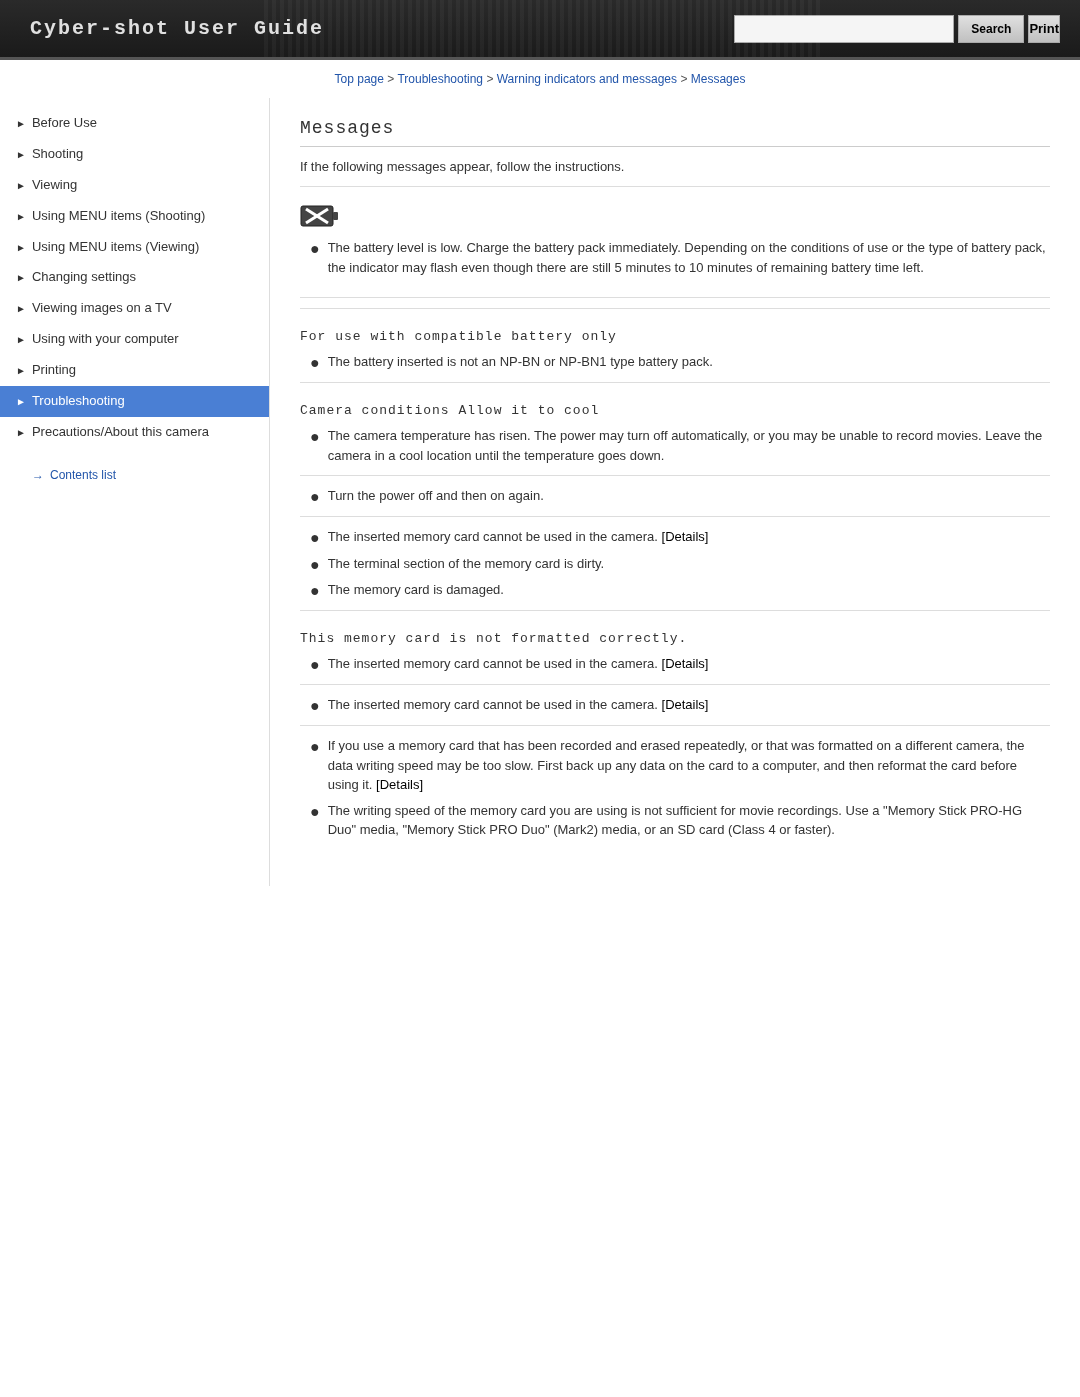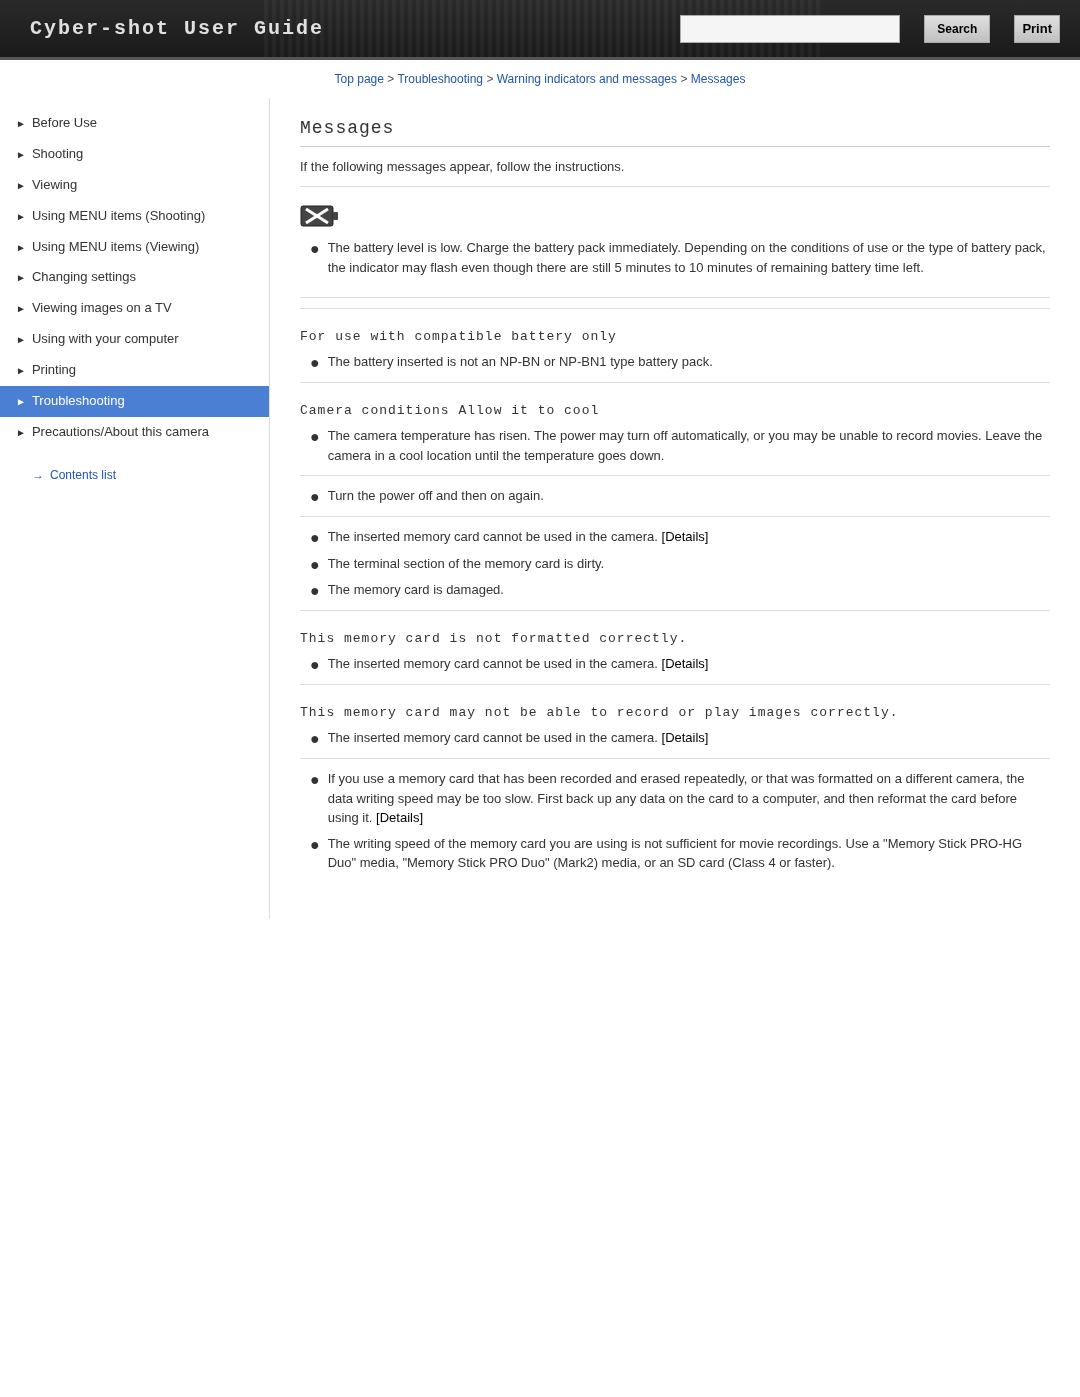--- a/index.html
+++ b/index.html
@@ -20,21 +20,21 @@
       color: #e0e0e0;
       font-size: 20px;
       font-family: 'Courier New', monospace;
       letter-spacing: 2px;
       padding-left: 30px;
       font-weight: bold;
     }
     .header-right {
       display: flex;
       align-items: flex-end;
-      gap: 24px;
+      gap: 4px;
       padding-right: 20px;
     }
     .search-input {
       width: 220px;
       height: 28px;
       border: 1px solid #aaa;
       padding: 3px 6px;
       font-size: 13px;
       background: #f5f5f5;
     }
@@ -42,21 +42,21 @@
       height: 28px;
       padding: 0 12px;
       background: linear-gradient(to bottom, #e0e0e0, #c0c0c0);
       border: 1px solid #aaa;
       cursor: pointer;
       font-size: 12px;
       font-weight: bold;
     }
     .print-button {
       height: 28px;
-      padding: 0 7px;
+      padding: 0 0;
       background: linear-gradient(to bottom, #e0e0e0, #c0c0c0);
       border: 1px solid #aaa;
       cursor: pointer;
       font-size: 13px;
       font-weight: bold;
     }
     
     .header-stripes {
       position: absolute;
       top: 0; right: 260px; left: 260px; bottom: 0;
@@ -318,21 +318,20 @@
 
     <div class="section-group">
       <div class="section-title no-border" style="border-top:none; margin-top:0; font-family: Liberation Mono, monospace; letter-spacing:1px; font-size:13px; margin-bottom:8px;">This memory card is not formatted correctly.</div>
       <div class="bullet-item">
         <span class="bullet">●</span>
         <span class="text">The inserted memory card cannot be used in the camera. <a href="#" class="link">[Details]</a></span>
       </div>
     </div>
 
     <div class="section-group">
-      <div class="section-title no-border" style="border-top:none; margin-top:0; font-family: 'Courier New', monospace; letter-spacing:1px; font-size:13px; margin-bottom:8px;">This memory card may not be able to record or play images correctly.</div>
       <div class="bullet-item">
         <span class="bullet">●</span>
         <span class="text">The inserted memory card cannot be used in the camera. <a href="#" class="link">[Details]</a></span>
       </div>
     </div>
 
     <div class="section-group">
       <div class="bullet-item">
         <span class="bullet">●</span>
         <span class="text">If you use a memory card that has been recorded and erased repeatedly, or that was formatted on a different camera, the data writing speed may be too slow. First back up any data on the card to a computer, and then reformat the card before using it. <a href="#" class="link">[Details]</a></span>

